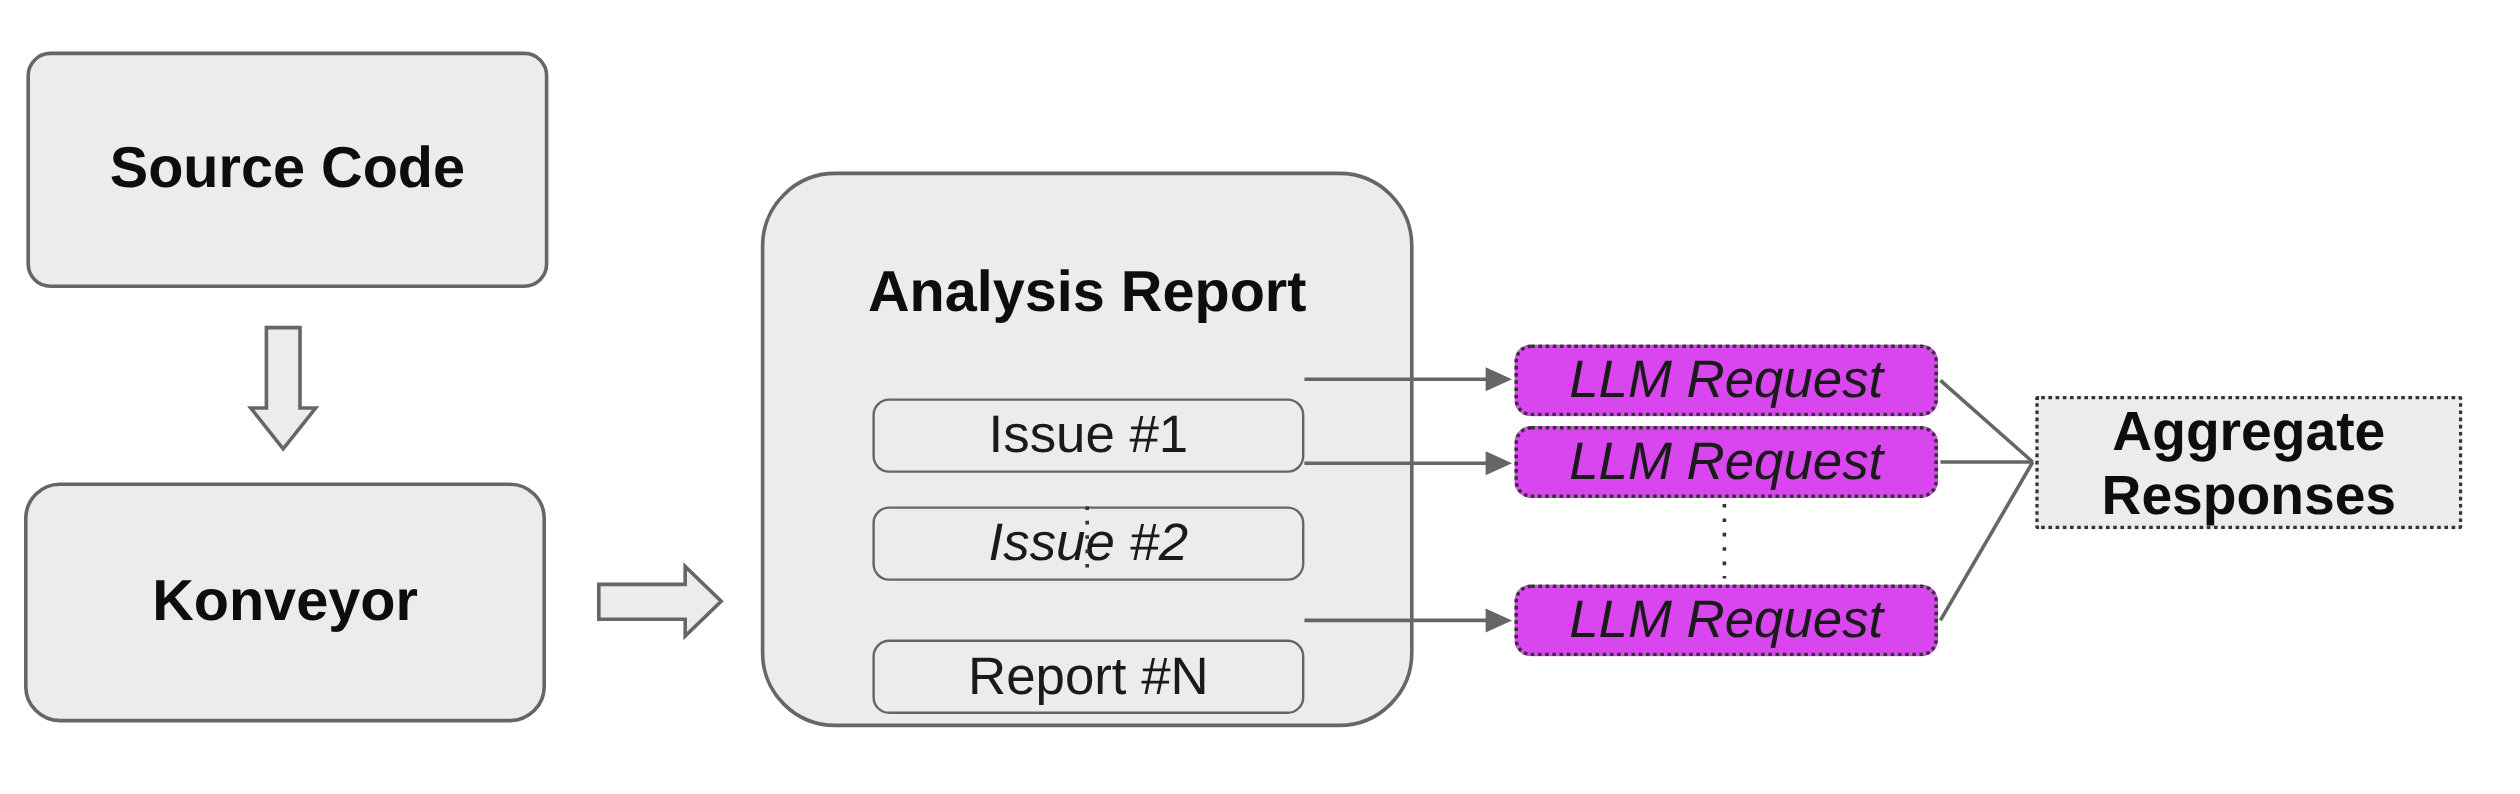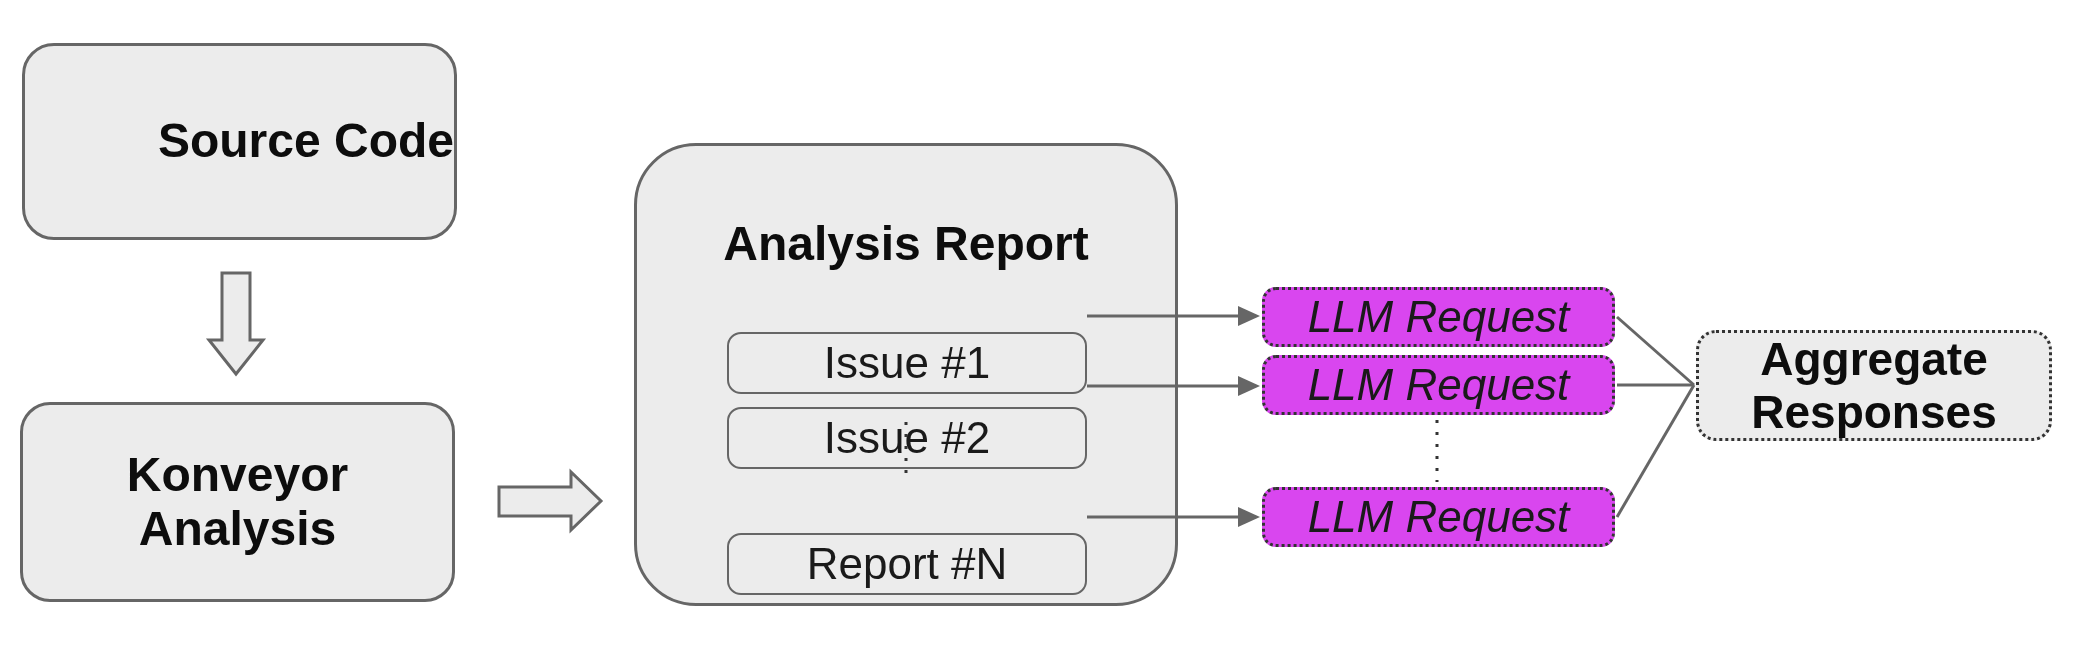--- a/index.html
+++ b/index.html
@@ -18,57 +18,57 @@
     box-sizing: border-box;
     display: flex;
     flex-direction: column;
     align-items: center;
     justify-content: center;
     text-align: center;
     color: #000000;
   }
   .node .line { display: block; }
   .big-label { font-weight: bold; font-size: 48px; line-height: 1.13; color: #0d0d0d; }
-  .box-source    { left: 22px;   top: 43px;  width: 435px; height: 197px; border-radius: 32px; align-items: flex-end; }
+  .box-source    { left: 22px;   top: 43px;  width: 435px; height: 197px; border-radius: 20px; }
   .box-konveyor  { left: 20px;   top: 402px; width: 435px; height: 200px; border-radius: 30px; }
   .box-report    { left: 634px;  top: 143px; width: 544px; height: 463px; border-radius: 62px;
                    justify-content: flex-start; }
   .report-title  { margin-top: 70px; font-weight: bold; font-size: 48px; color: #0d0d0d; }
   .issue-box {
     position: absolute;
     left: 727px;
     width: 360px; height: 62px;
     background: #ececec;
     border: 2.5px solid #666666;
     border-radius: 14px;
     box-sizing: border-box;
     display: flex; align-items: center; justify-content: center;
     font-size: 44px; color: #1a1a1a; margin-top: 47px;
   }
   .issue-1 { top: 285px; }
-  .issue-2 { top: 360px; }
+  .issue-2 { top: 375px; font-style: italic; }
   .issue-n { top: 486px; }
   .llm-box {
     position: absolute;
     left: 1262px;
     width: 353px; height: 60px;
     background: #d946ef;
     border: 3px dotted #333333;
     border-radius: 14px;
     box-sizing: border-box;
     display: flex; align-items: center; justify-content: center;
     font-size: 44px; font-style: italic; color: #1a1a1a;
   }
   .llm-1 { top: 287px; }
   .llm-2 { top: 355px; }
   .llm-3 { top: 487px; }
   .box-aggregate {
     left: 1696px; top: 330px; width: 356px; height: 111px;
     border: 3px dotted #333333;
-    border-radius: 20px;
+    border-radius: 2px;
     background: #ececec;
   }
   .box-aggregate .big-label { font-size: 46px; line-height: 1.15; }
   .overlay {
     position: absolute;
     left: 0; top: 0;
     width: 2100px; height: 662px;
     pointer-events: none;
     z-index: 10;
   }
@@ -80,21 +80,20 @@
 
   <div class="node box-source">
     <span class="big-label">
       <span class="line">Source Code</span>
     </span>
   </div>
 
   <div class="node box-konveyor">
     <span class="big-label">
       <span class="line">Konveyor</span>
-      <span class="line">Analysis</span>
     </span>
   </div>
 
   <div class="node box-report">
     <span class="report-title">Analysis Report</span>
   </div>
 
   <div class="issue-box issue-1">Issue #1</div>
   <div class="issue-box issue-2">Issue #2</div>
   <div class="issue-box issue-n">Report #N</div>

